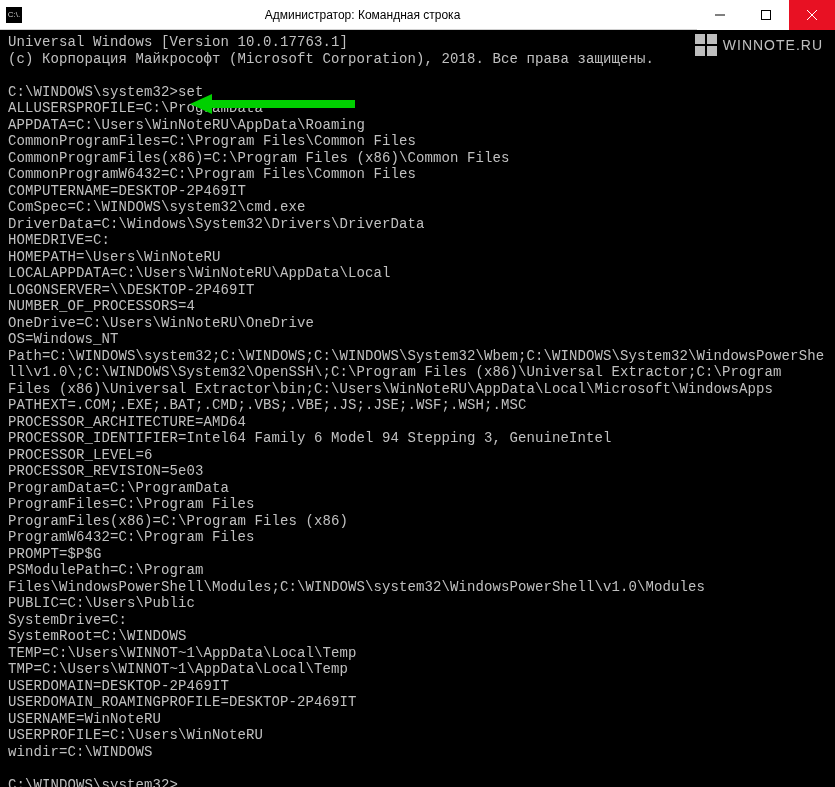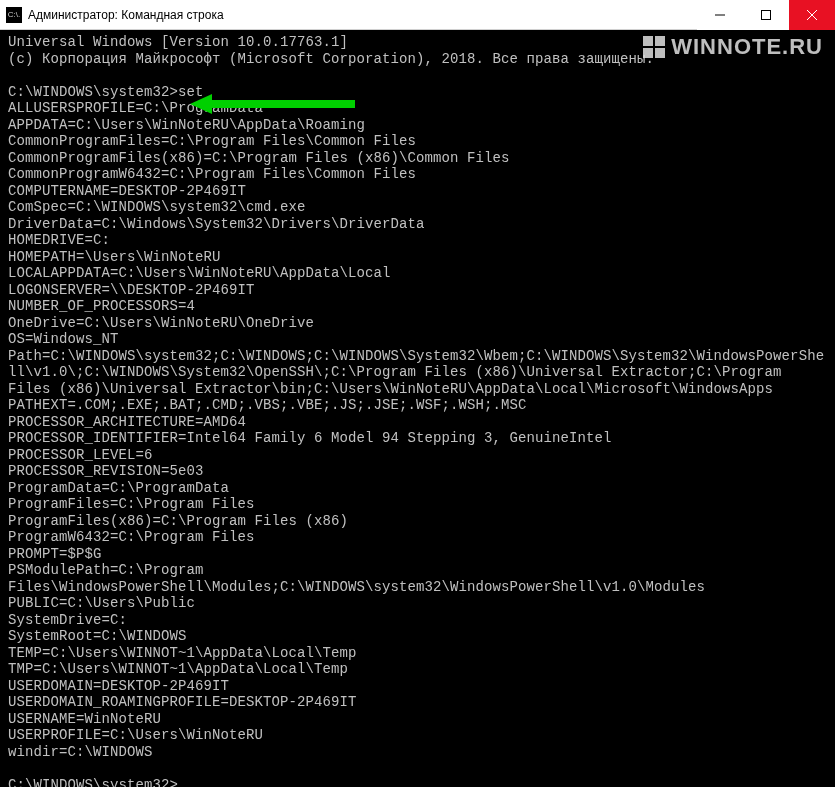--- a/index.html
+++ b/index.html
@@ -31,20 +31,21 @@
     .titlebar-icon-text {
       color: #ccc;
       font-size: 8px;
       font-family: Arial, sans-serif;
     }
     .titlebar-title {
       flex: 1;
       font-size: 12px;
       font-family: 'Segoe UI', Arial, sans-serif;
       color: #000;
+      text-align: center;
     }
     .titlebar-controls {
       display: flex;
       height: 100%;
     }
     .titlebar-btn {
       width: 46px;
       height: 30px;
       display: flex;
       align-items: center;
@@ -69,22 +70,22 @@
       position: relative;
     }
     .watermark {
       position: absolute;
       top: 34px;
       right: 12px;
       display: flex;
       align-items: center;
       color: #e0e0e0;
       font-family: 'Segoe UI', Arial, sans-serif;
-      font-size: 22px;
-      font-weight: 700;
+      font-size: 14px;
+      font-weight: 400;
       letter-spacing: 1px;
       opacity: 0.85;
       z-index: 10;
     }
     .watermark-logo {
       width: 22px;
       height: 22px;
       margin-right: 6px;
       display: grid;
       grid-template-columns: 1fr 1fr;

